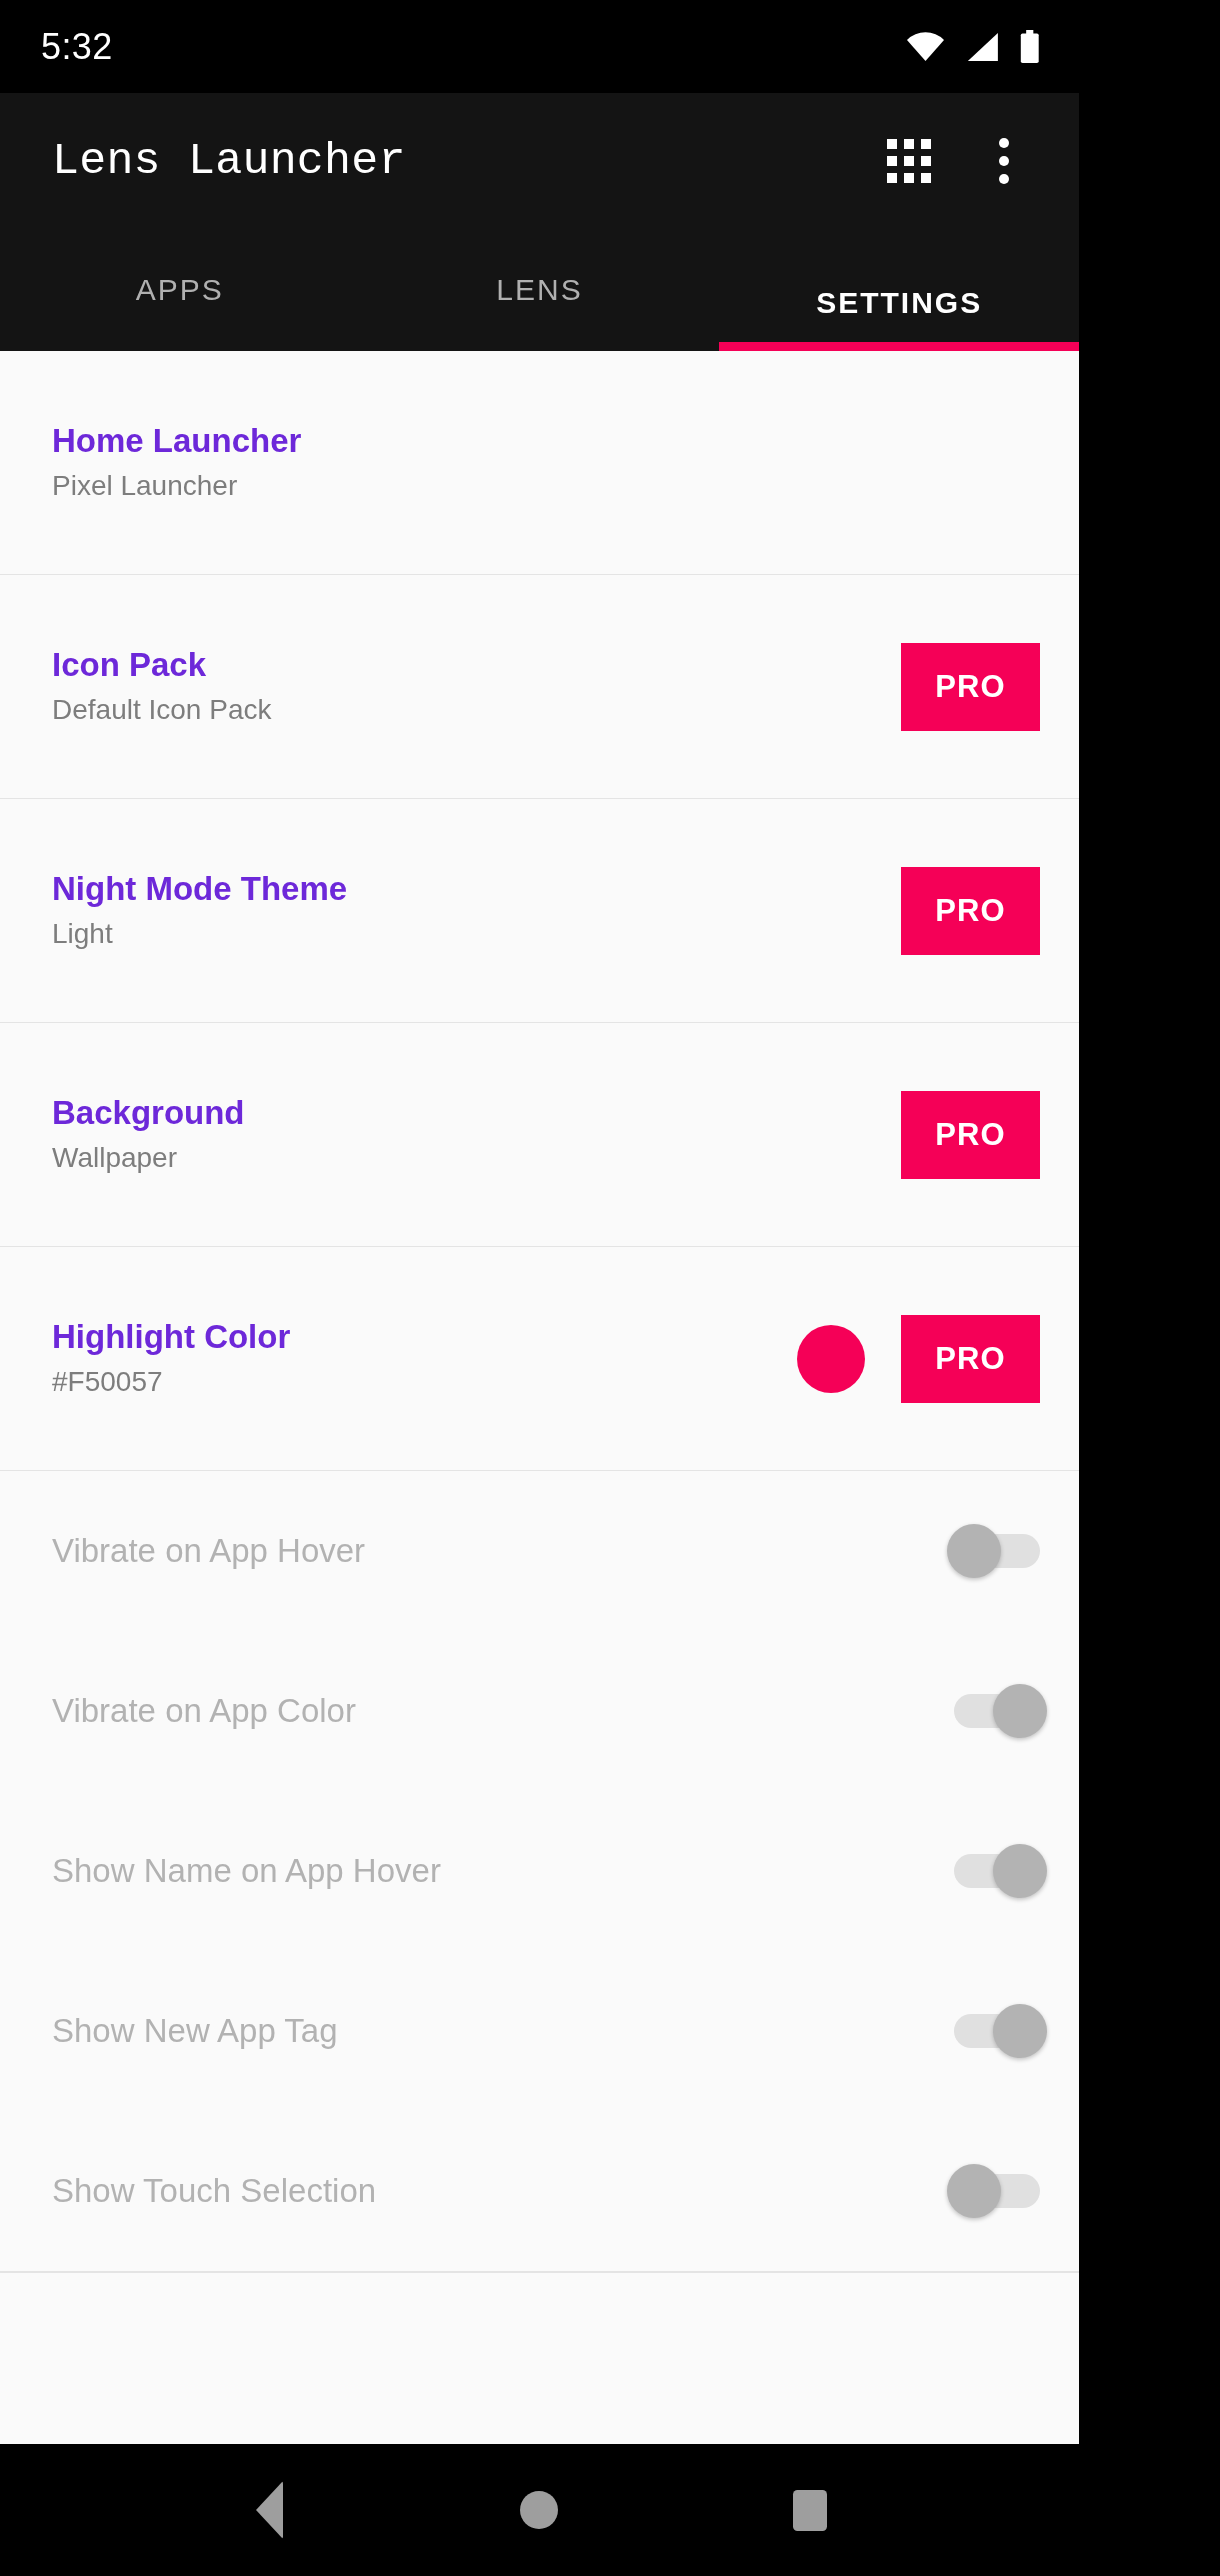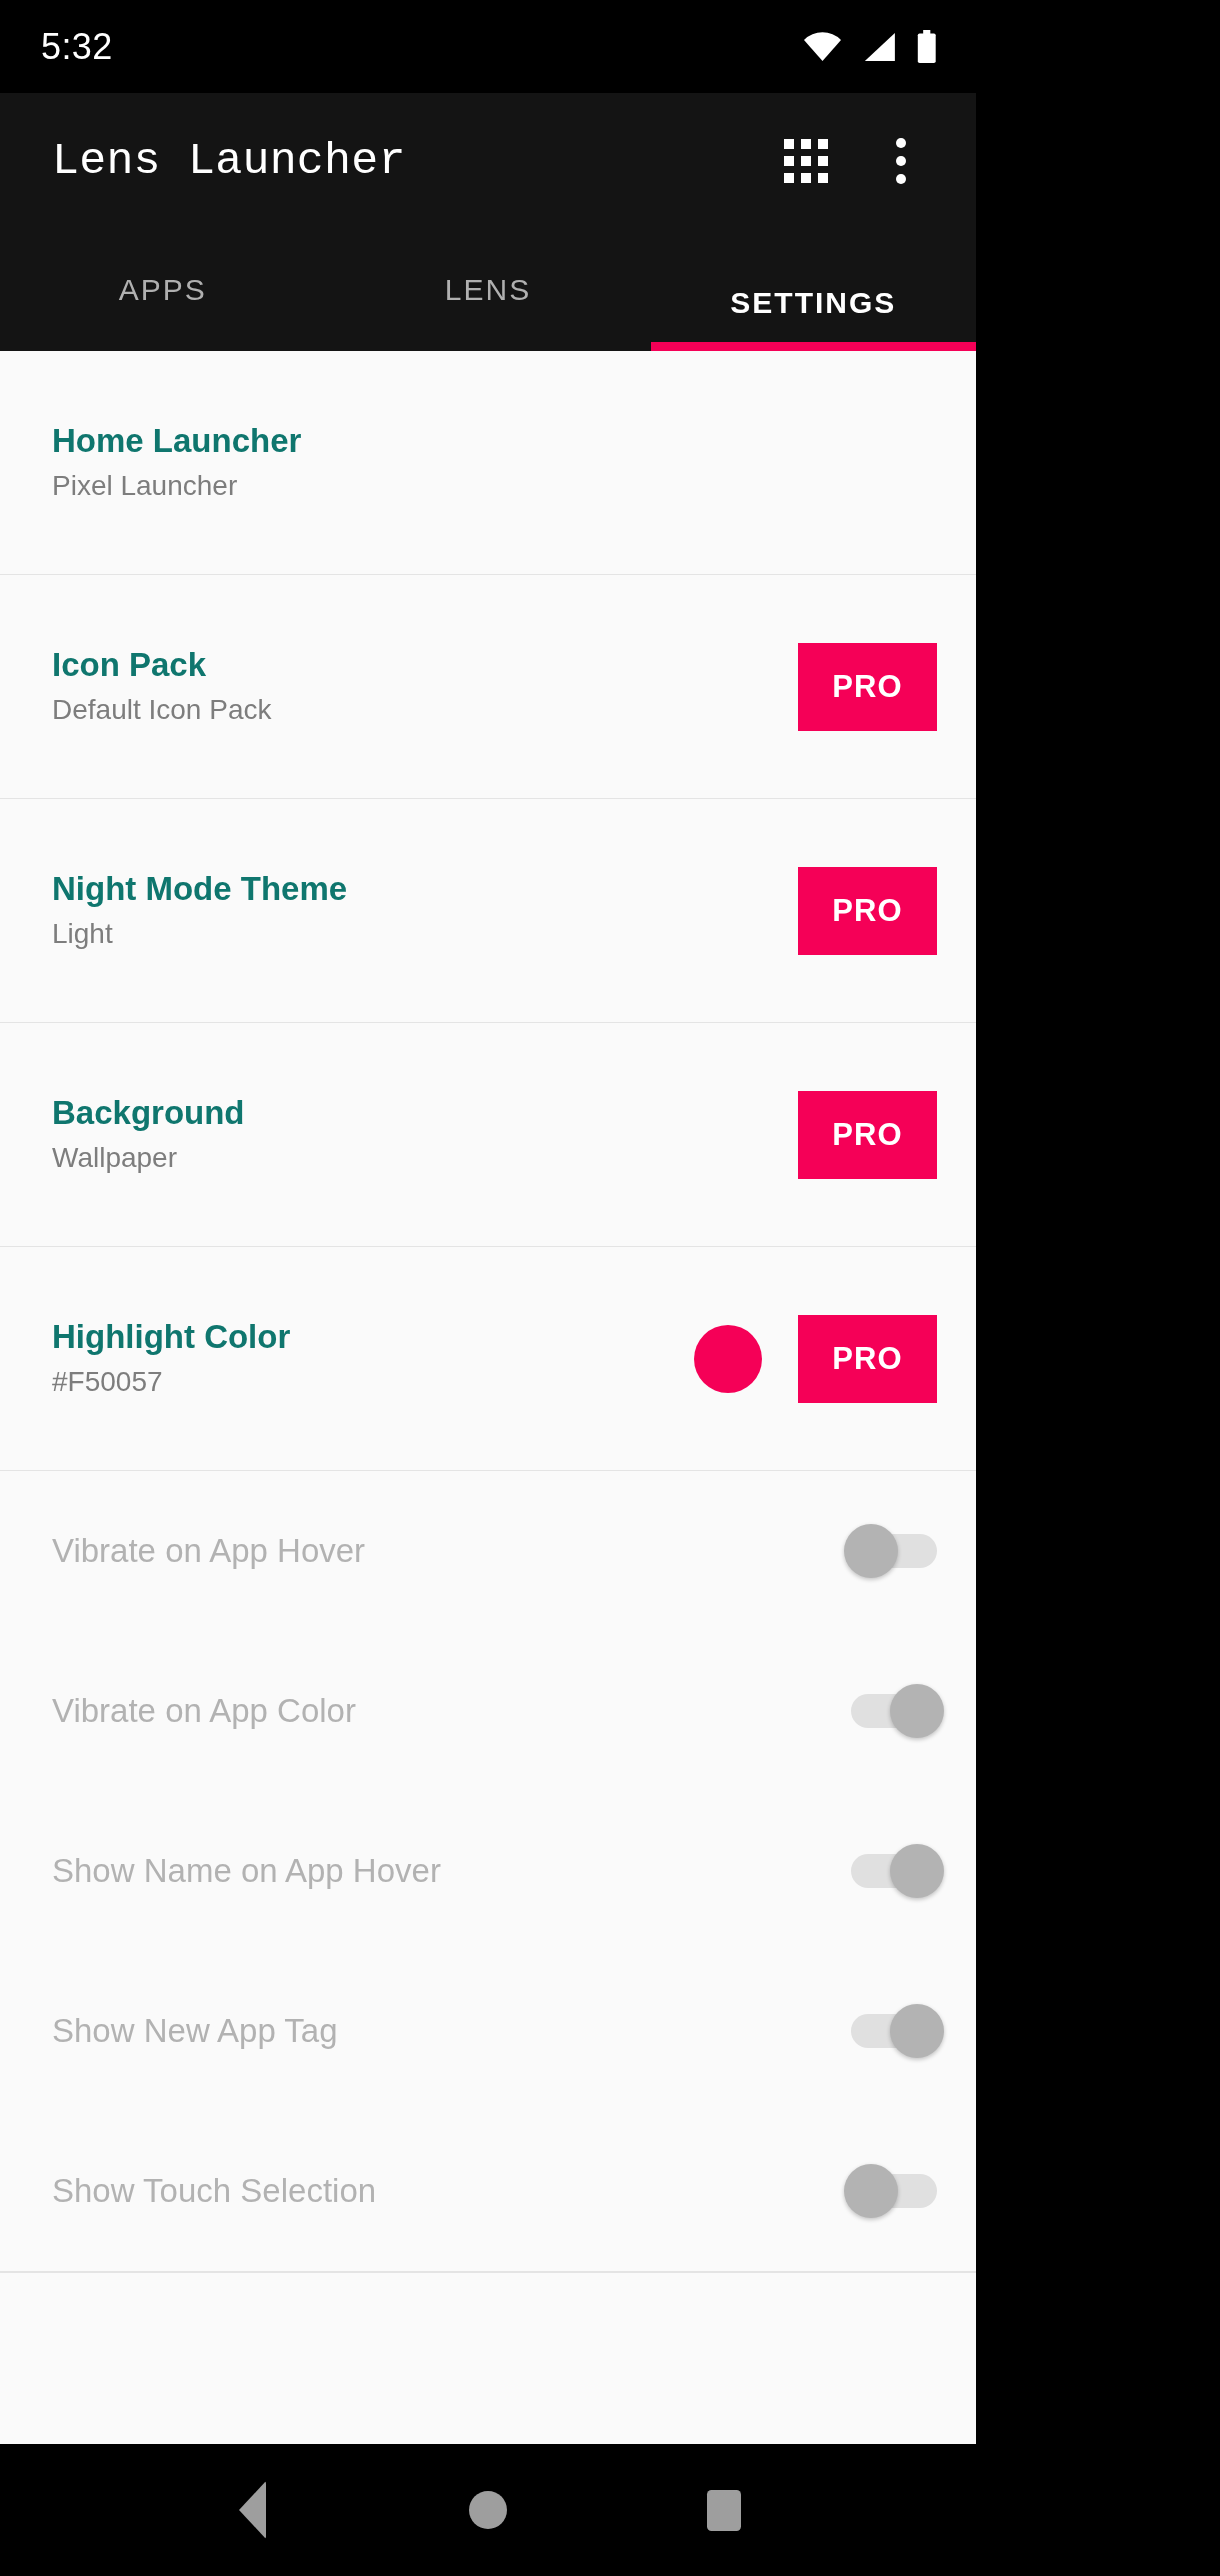--- a/index.html
+++ b/index.html
@@ -9,21 +9,21 @@
   }
   body {
     width: 1220px;
     height: 2576px;
     overflow: hidden;
     font-family: "Liberation Sans", sans-serif;
     -webkit-font-smoothing: antialiased;
   }
   .phone {
     position: relative;
-    width: 976px;
+    width: 1079px;
     height: 2576px;
     background: #fafafa;
     display: flex;
     flex-direction: column;
   }
 
   
   .status-bar {
     height: 93px;
     background: #000000;
@@ -168,21 +168,21 @@
   .row-text {
     flex: 1 1 auto;
     display: flex;
     flex-direction: column;
     justify-content: center;
     gap: 12.5px;
     min-width: 0;
   }
   .row-title {
     font-size: 33px;
-    color: #0f766e;
+    color: #6d28d9;
     font-weight: bold;
     line-height: 1.05;
   }
   .row-summary {
     font-size: 28px;
     color: #7d7d7d;
     font-weight: normal;
     line-height: 1.05;
   }
   .toggle-row .row-title {

